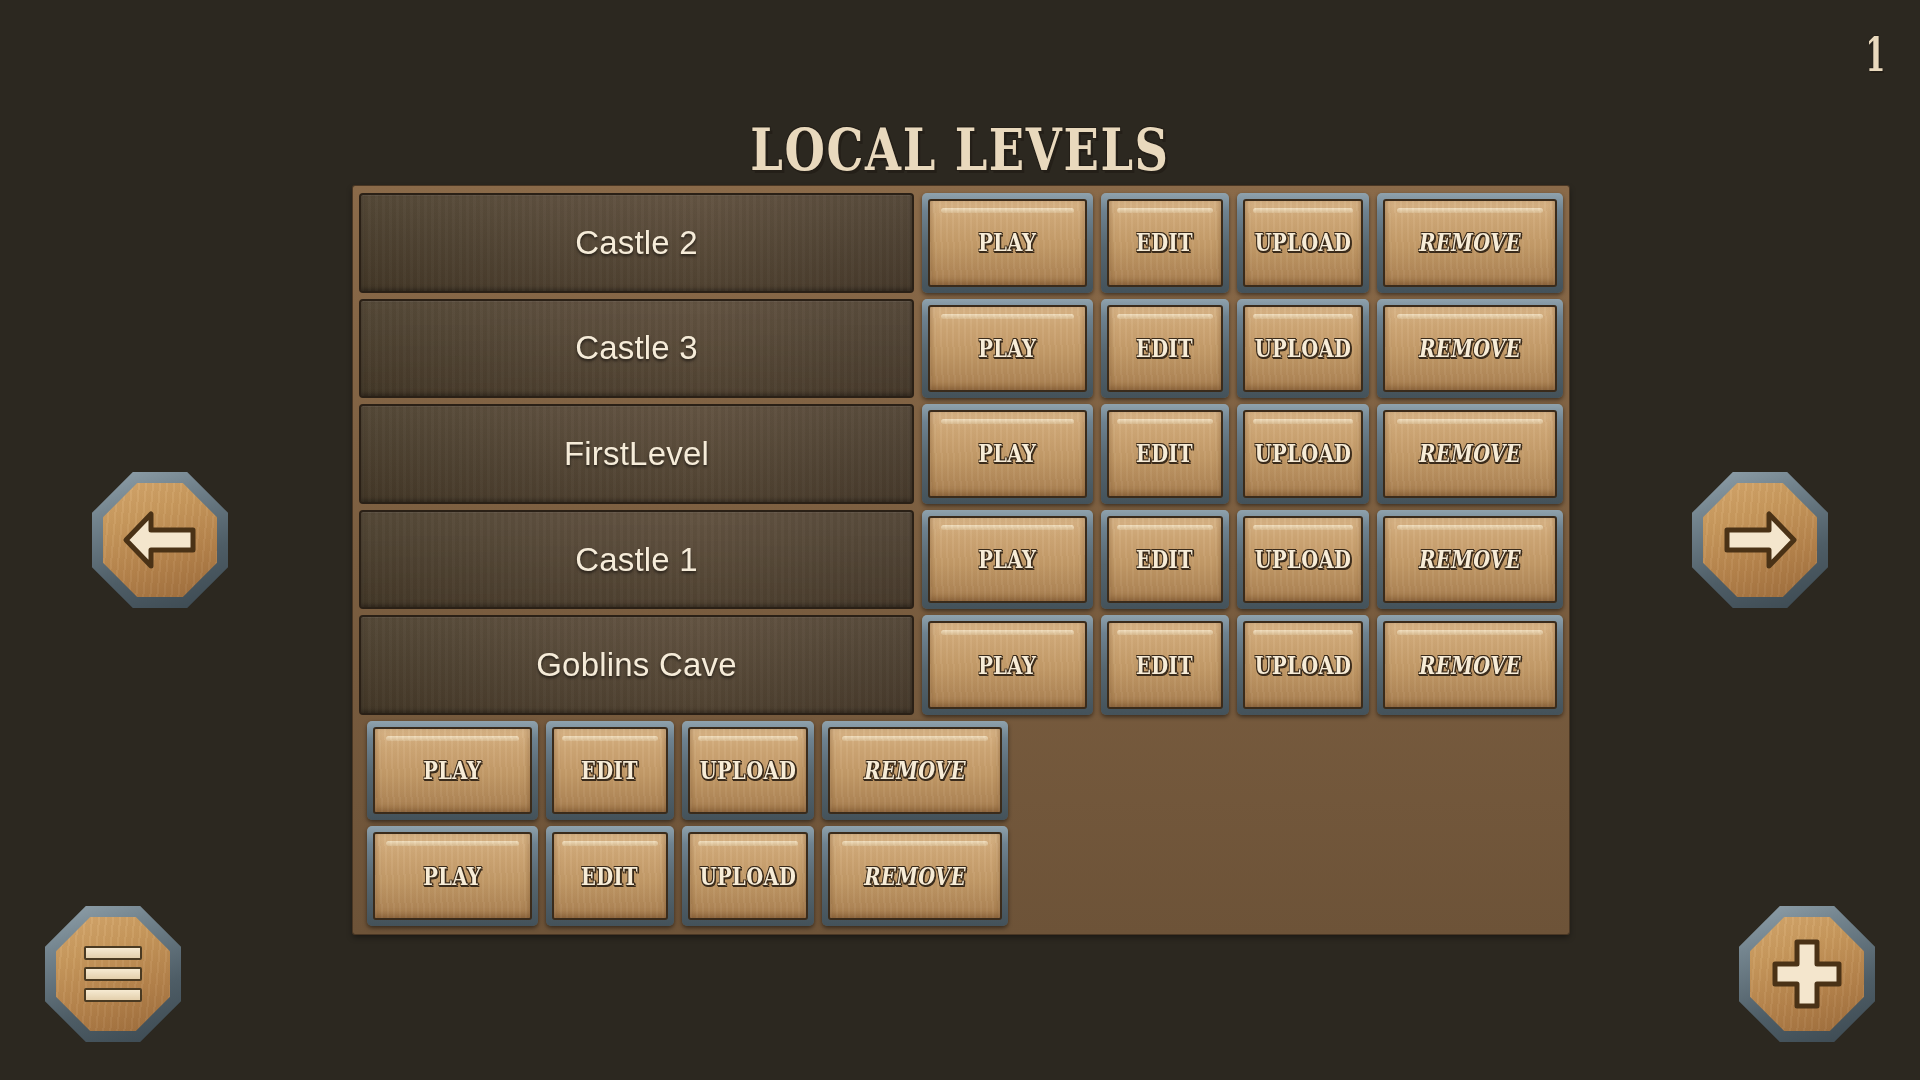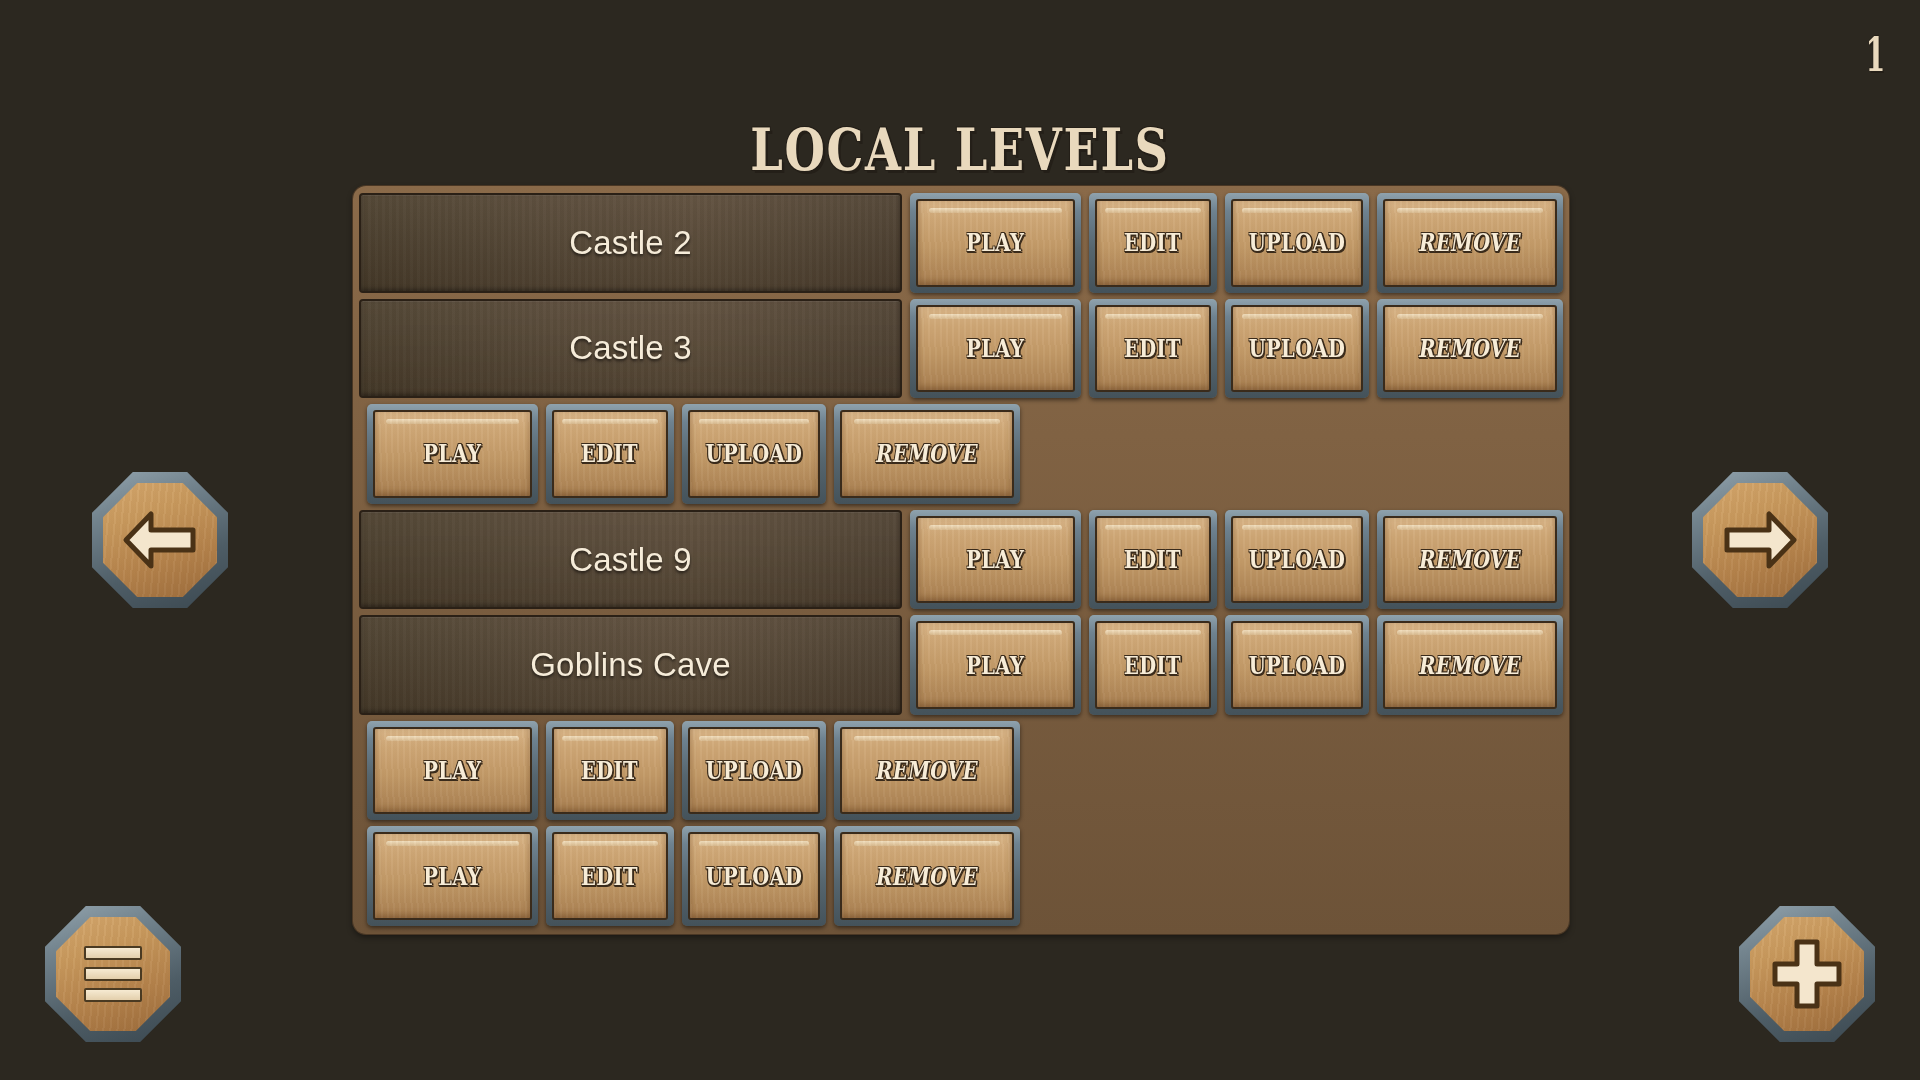--- a/index.html
+++ b/index.html
@@ -32,21 +32,21 @@
     color:#e9d9bd;
     transform:scaleX(.80);
     text-shadow:3px 3px 0 #241f18, -1px -1px 0 #241f18, 1px -1px 0 #241f18, -1px 1px 0 #241f18;
   }
 
   
   .panel{
     position:absolute;
     left:353px; top:186px; width:1216px; height:748px;
     background:linear-gradient(180deg,#8a6a49 0%, #7b5e40 50%, #6d5338 100%);
-    border-radius:13px;
+    border-radius:2px;
     padding:7px 6px 8px 6px;
     box-shadow:0 0 0 1px #4a3724, 0 3px 6px rgba(0,0,0,.45);
     display:flex; flex-direction:column;
   }
   .panel-inner{ display:flex; flex-direction:column; flex:1; gap:6px; }
 
   
   .row{
     position:relative;
     flex:1;
@@ -127,21 +127,21 @@
     letter-spacing:.5px;
     transform:scaleX(.78);
     white-space:nowrap;
     text-shadow:
       2px 2px 0 #3a2b1b, -1px -1px 0 #3a2b1b,
       1px -1px 0 #3a2b1b, -1px 1px 0 #3a2b1b,
       2px 0 0 #3a2b1b, 0 2px 0 #3a2b1b;
   }
   .wbtn.w-play   { width:171px; }
   .wbtn.w-edit   { width:128px; }
-  .wbtn.w-upload { width:144px;justify-content:center; }
+  .wbtn.w-upload { width:132px;justify-content:center; }
   .wbtn.w-remove { width:186px;font-style:italic; }
 
   
   .oct{
     position:absolute;
     width:136px; height:136px;
     background:linear-gradient(160deg,#93a4ae 0%, #74858f 25%, #4e5d66 65%, #3b4850 100%);
     clip-path:polygon(30% 0,70% 0,100% 30%,100% 70%,70% 100%,30% 100%,0 70%,0 30%);
     display:flex; align-items:center; justify-content:center;
     filter:drop-shadow(0 3px 5px rgba(0,0,0,.55));
@@ -234,46 +234,49 @@
               </div>
             </div>
             <div class="wbtn w-remove">
               <div class="wbtn-face">
                 <span class="wbtn-label">REMOVE</span>
               </div>
             </div>
           </div>
         </div>
         <div class="row">
-          <div class="btn-group">
-            <div class="wbtn w-play">
-              <div class="wbtn-face">
-                <span class="wbtn-label">PLAY</span>
-              </div>
-            </div>
-            <div class="wbtn w-edit">
-              <div class="wbtn-face">
-                <span class="wbtn-label">EDIT</span>
-              </div>
-            </div>
-            <div class="wbtn w-upload">
-              <div class="wbtn-face">
-                <span class="wbtn-label">UPLOAD</span>
-              </div>
-            </div>
-            <div class="wbtn w-remove">
-              <div class="wbtn-face">
-                <span class="wbtn-label">REMOVE</span>
-              </div>
-            </div>
-          </div>
-        </div>
-        <div class="row">
           <div class="name-plate">
-            <span class="level-name">Castle 9</span>
+            <span class="level-name">FirstLevel</span>
+          </div>
+          <div class="btn-group">
+            <div class="wbtn w-play">
+              <div class="wbtn-face">
+                <span class="wbtn-label">PLAY</span>
+              </div>
+            </div>
+            <div class="wbtn w-edit">
+              <div class="wbtn-face">
+                <span class="wbtn-label">EDIT</span>
+              </div>
+            </div>
+            <div class="wbtn w-upload">
+              <div class="wbtn-face">
+                <span class="wbtn-label">UPLOAD</span>
+              </div>
+            </div>
+            <div class="wbtn w-remove">
+              <div class="wbtn-face">
+                <span class="wbtn-label">REMOVE</span>
+              </div>
+            </div>
+          </div>
+        </div>
+        <div class="row">
+          <div class="name-plate">
+            <span class="level-name">Castle 1</span>
           </div>
           <div class="btn-group">
             <div class="wbtn w-play">
               <div class="wbtn-face">
                 <span class="wbtn-label">PLAY</span>
               </div>
             </div>
             <div class="wbtn w-edit">
               <div class="wbtn-face">
                 <span class="wbtn-label">EDIT</span>

